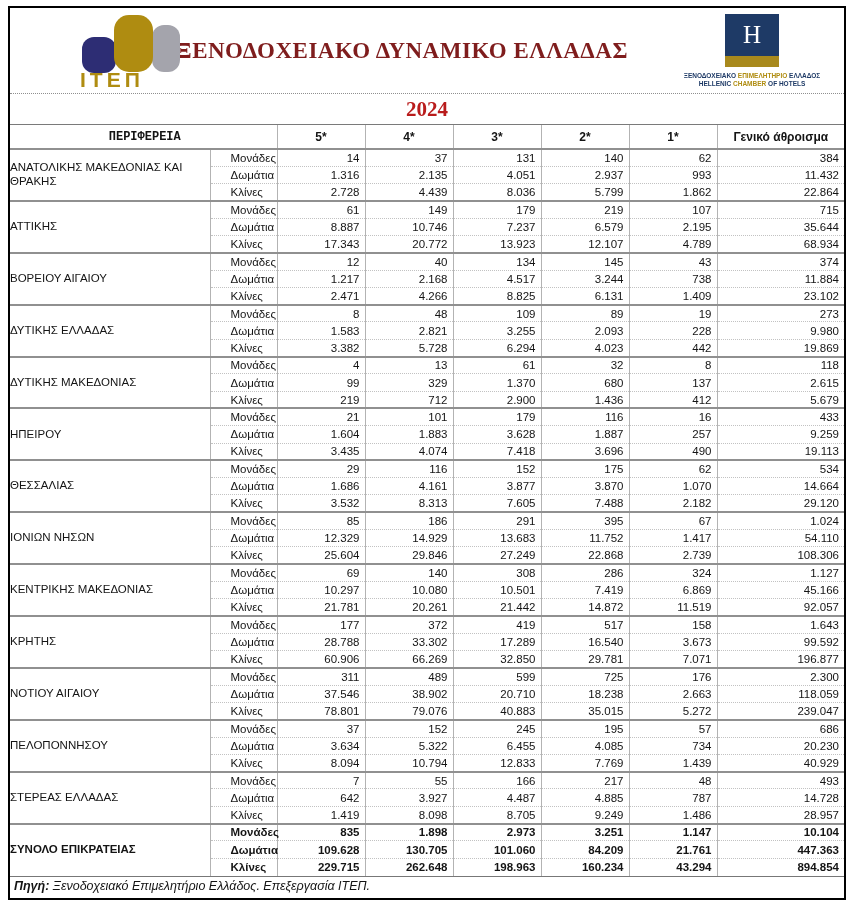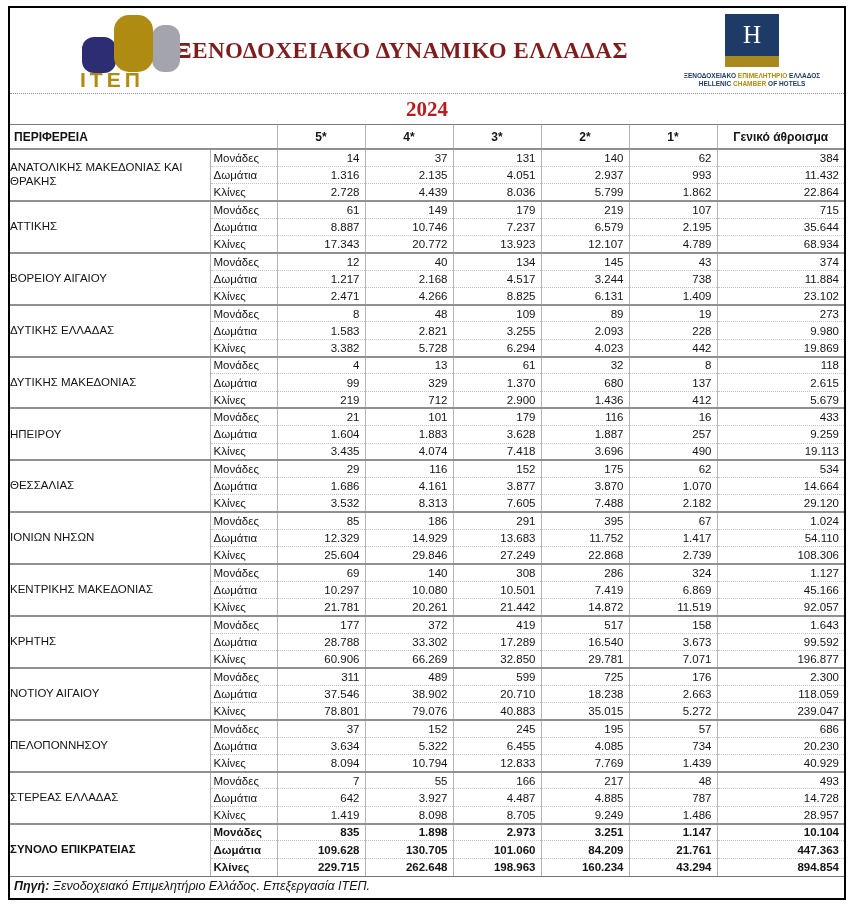--- a/index.html
+++ b/index.html
@@ -42,25 +42,25 @@
   
   .year-band {
     flex: 0 0 30px; text-align: center; font-family: "Liberation Serif", serif;
     font-weight: bold; font-size: 21px; line-height: 30px; color: #b91c1c;
     border-bottom: 1px solid #7a7a7a;
   }
   
   .table-wrap { flex: 1 1 auto; overflow: hidden; }
   table { width: 100%; height: 100%; border-collapse: collapse; table-layout: fixed; font-size: 11.5px; }
   thead th { font-size: 12px; font-weight: bold; height: 24px; border-bottom: 1px dotted #999; }
-  th.region-h { text-align: left; padding-left: 4px; }
+  th.region-h { text-align: center; padding-left: 4px; font-family: Liberation Mono, monospace; }
   th.star-h { text-align: center; border-left: 1px solid #b3b3b3; }
   tbody td { border-top: 1px dotted #c2c2c2; height: 17px; }
   .region-cell { padding-left: 0; vertical-align: middle; line-height: 1.2; text-align: left; }
-  .type-cell { border-left: 1px solid #b3b3b3; padding-left: 3px; text-align: left; }
+  .type-cell { border-left: 1px solid #b3b3b3; padding-left: 20px; text-align: left; }
   .num-cell { border-left: 1px solid #b3b3b3; text-align: right; padding-right: 5px; }
   tr.group-start td { border-top: 2px solid #909090; }
   tr.total td { font-weight: bold; }
   
   .source-bar {
     flex: 0 0 22px; border-top: 1px solid #777; font-style: italic; font-size: 12.5px;
     padding: 2px 4px; text-align: left;
   }
   .src-label { font-weight: bold; margin-top: 10px; }
 </style>

